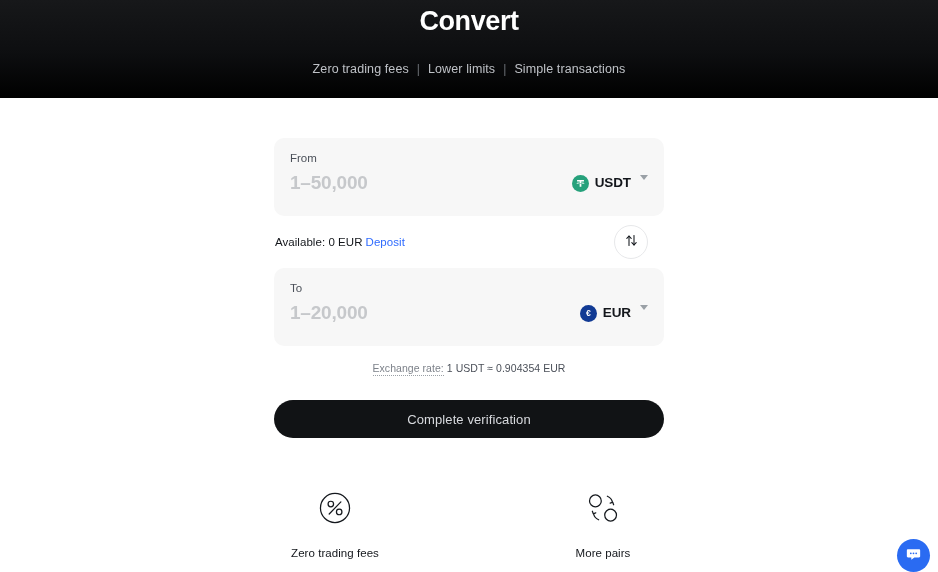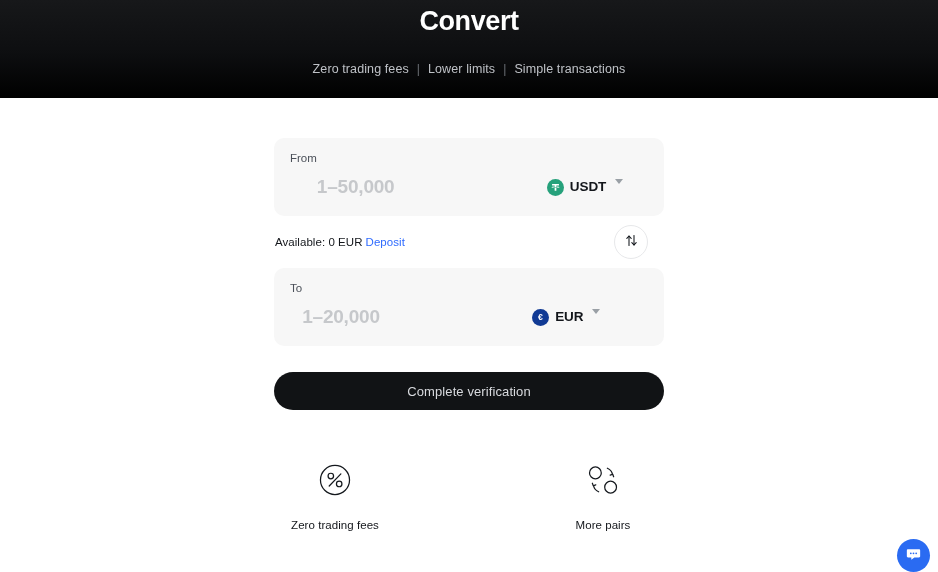--- a/index.html
+++ b/index.html
@@ -67,21 +67,21 @@
   }
 
   .amount-card {
     width: 390px;
     height: 78px;
     background: #f7f7f7;
     border-radius: 10px;
     padding: 13px 16px 0 16px;
     position: relative;
     display: flex;
-    flex-direction: row;
+    flex-direction: column;
   }
 
   .amount-label {
     font-size: 11.5px;
     color: #4b5059;
     line-height: 14px;
   }
 
   .amount-row {
     display: flex;
@@ -318,20 +318,26 @@
               <text x="12" y="17.4" text-anchor="middle" font-family="Liberation Sans, sans-serif" font-size="16" font-weight="bold" fill="#ffffff">€</text>
             </svg>
           </span>
           <span class="coin-name">EUR</span>
           <span class="caret"></span>
         </button>
       </div>
     </div>
 
     
+    <div class="rate-row">
+      <div class="rate-text">
+        <span class="rate-label">Exchange rate:</span>
+        <span class="rate-value">1 USDT ≈ 0.904354 EUR</span>
+      </div>
+    </div>
 
     
     <button class="cta">Complete verification</button>
 
     
     <div class="features">
 
       <div class="feature">
         <div class="feature-icon">
           <svg width="38" height="38" viewBox="0 0 40 40" fill="none" stroke="#14181d" stroke-width="1.3" stroke-linecap="round">

